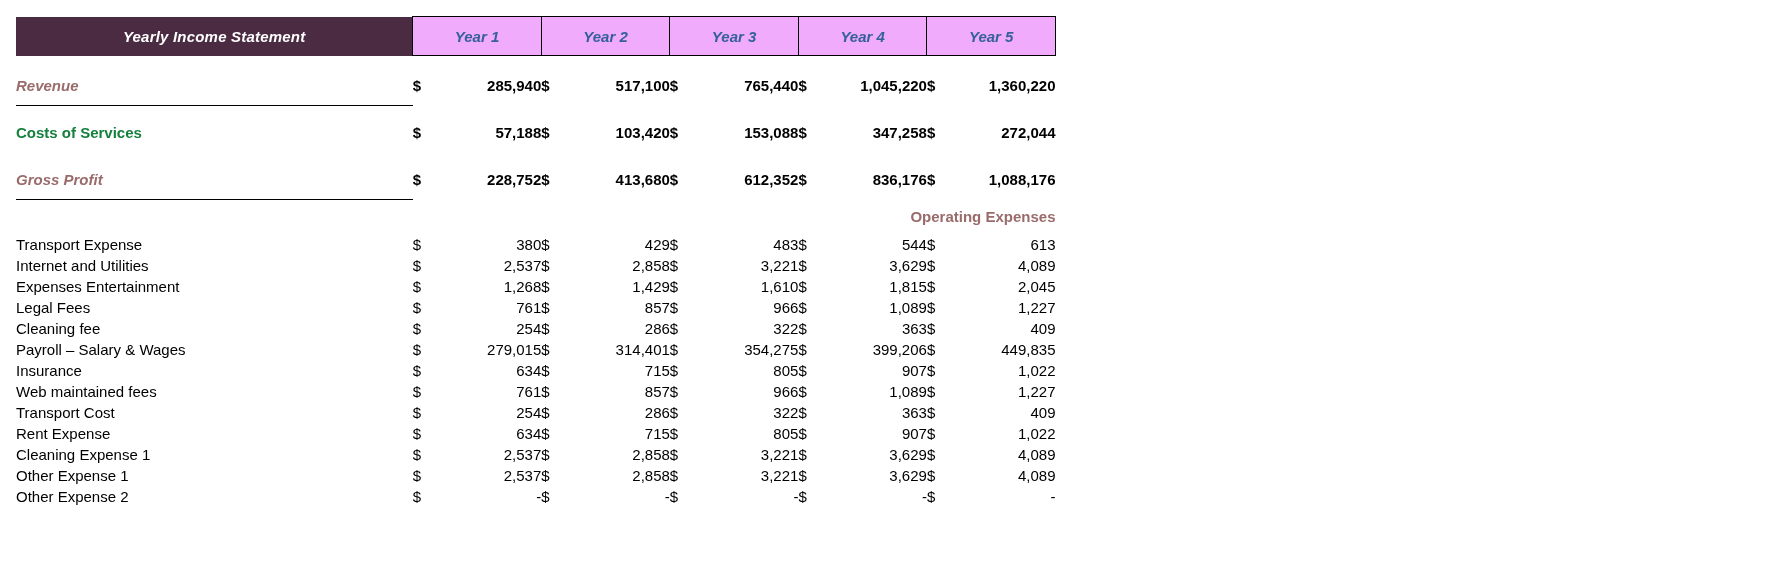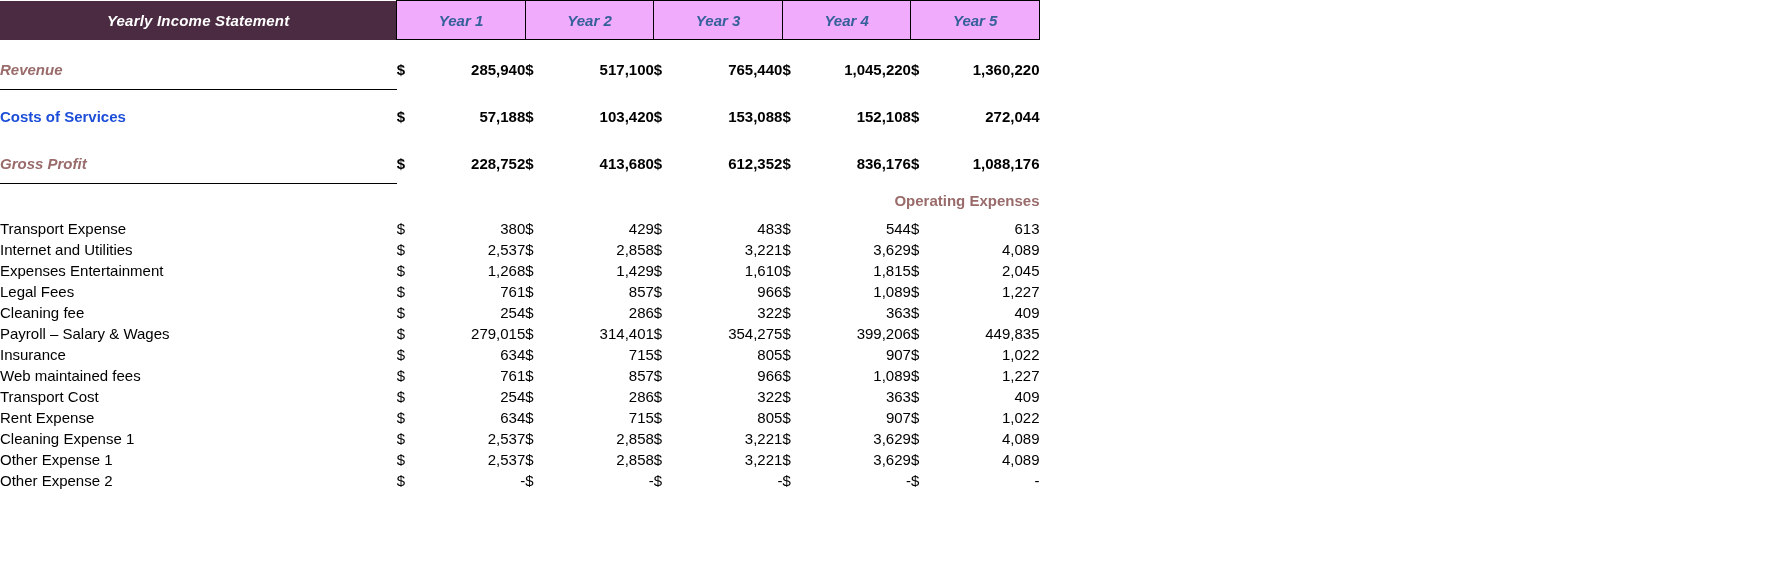--- a/index.html
+++ b/index.html
@@ -20,21 +20,21 @@
     position: relative;
     width: 1786px;
     height: 585px;
     background: #ffffff;
   }
 
   table.stmt {
     border-collapse: collapse;
     table-layout: fixed;
     width: 1040px;
-    margin: 0;
+    margin: 16px;
     padding: 17px;
   }
 
   
   col.c-label   { width: 389px; }
   col.c-cur     { width: 22px;  }
   col.c-val     { width: 104px; }
 
   table.stmt td {
     padding: 0;
@@ -82,21 +82,21 @@
     font-size: 15px;
   }
   td.lbl-accent {
     color: #9a6b6b;
     font-style: italic;
     font-weight: bold;
     font-size: 19px;
     border-bottom: 1.5px solid #000000;
   }
   td.lbl-plain {
-    color: #1d4ed8;
+    color: #15803d;
     font-weight: bold;
     font-size: 14px;
   }
 
   td.cur {
     text-align: left;
     font-weight: bold;
     font-size: 15px;
     padding-left: 2px;
   }
@@ -193,21 +193,21 @@
 
       <tr class="summary-row">
         <td class="lbl lbl-plain">Costs of Services</td>
         <td class="cur">$</td>
         <td class="val">57,188</td>
         <td class="cur">$</td>
         <td class="val">103,420</td>
         <td class="cur">$</td>
         <td class="val">153,088</td>
         <td class="cur">$</td>
-        <td class="val">152,108</td>
+        <td class="val">347,258</td>
         <td class="cur">$</td>
         <td class="val">272,044</td>
       </tr>
 
       <tr class="spacer-xs">
         <td colspan="11"></td>
       </tr>
 
       <tr class="summary-row">
         <td class="lbl lbl-accent">Gross Profit</td>

